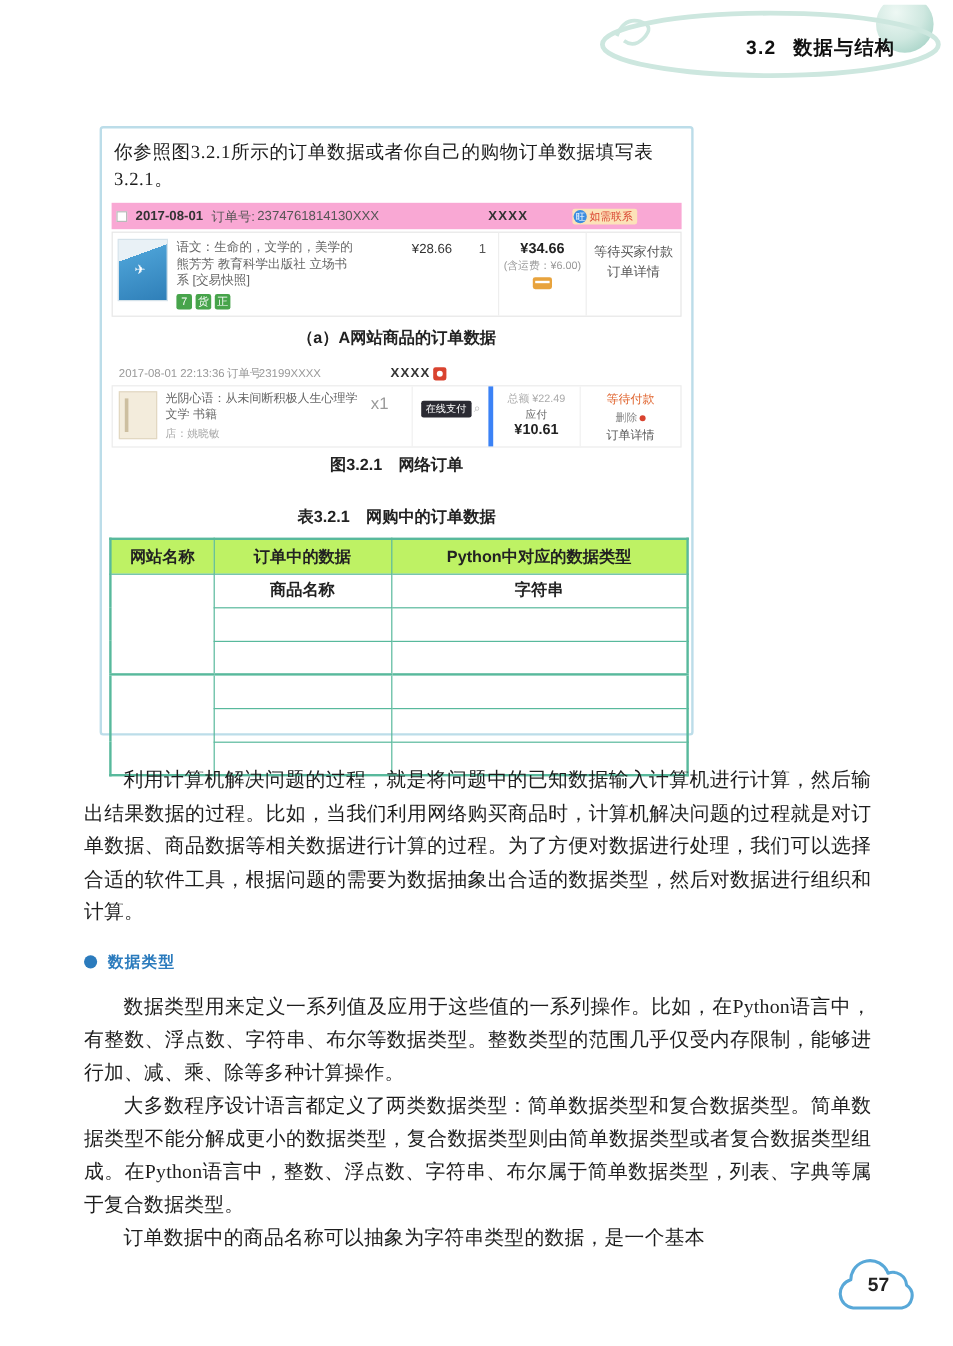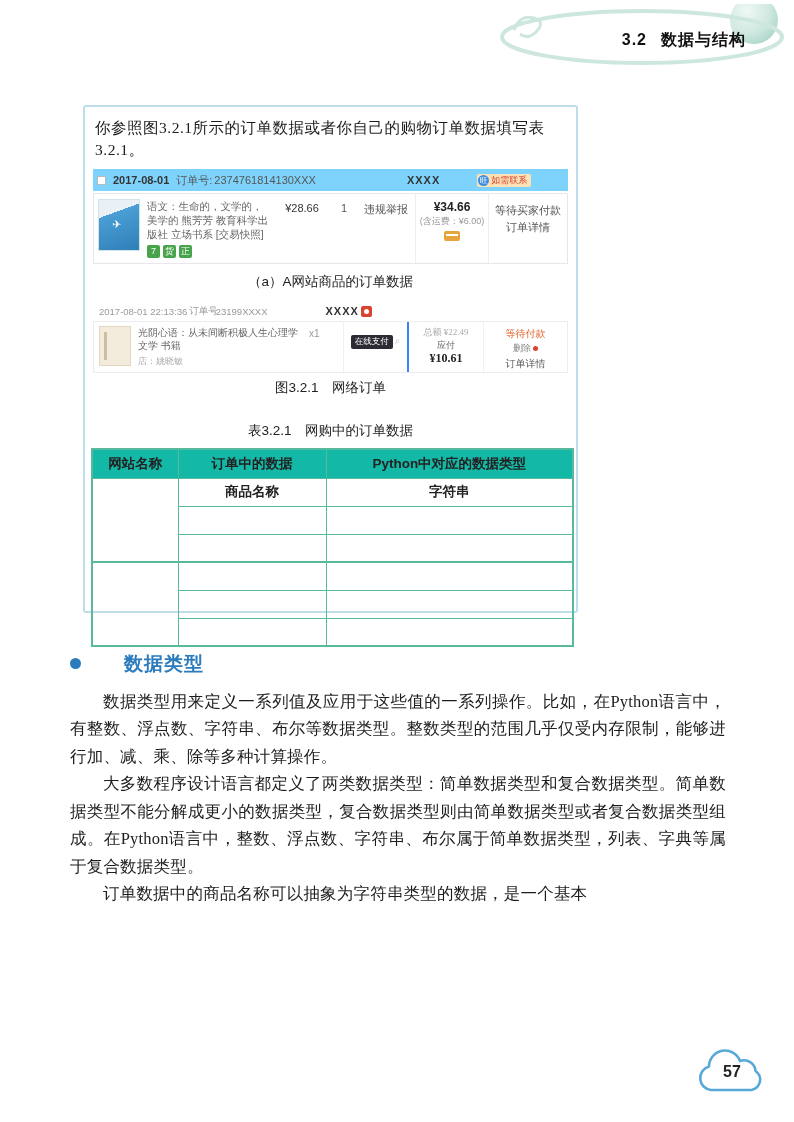--- a/index.html
+++ b/index.html
@@ -12,21 +12,21 @@
   .hdr-title { position:absolute; top:30px; right:48px; font-family:"Liberation Sans","DejaVu Sans",sans-serif; font-weight:bold; font-size:16px; color:#111; letter-spacing:1px; }
   .hdr-title .num { margin-right:14px; }
 
   
   .abox { position:absolute; left:83px; top:105px; width:495px; height:508px; border:2px solid #bcdde9; border-radius:3px; background:#fff; padding:8px 6px 6px 6px; }
   .abox .instruction { font-size:15.5px; line-height:22px; padding:2px 2px 8px 4px; letter-spacing:0.5px; }
 
   .shot { font-family:"Liberation Sans","DejaVu Sans",sans-serif; margin:0 2px; }
 
   
-  .sa-head { display:flex; align-items:center; height:22px; background:#7dd3fc; font-size:11px; color:#555; gap:7px; padding:0 4px; }
+  .sa-head { display:flex; align-items:center; height:22px; background:#f9a8d4; font-size:11px; color:#555; gap:7px; padding:0 4px; }
   .sa-head .chk { width:9px; height:9px; border:1px solid #b9b9b9; background:#fff; display:inline-block; }
   .sa-head .d { font-weight:bold; color:#333; }
   .sa-head .shopx { margin-left:84px; font-weight:bold; color:#333; letter-spacing:1px; }
   .badge-contact { margin-left:30px; display:inline-flex; align-items:center; gap:2px; background:#fce2b8; border-radius:2px; padding:0 4px 0 1px; height:13px; }
   .badge-contact .ww { width:11px; height:11px; border-radius:50%; background:#3c8de0; color:#fff; font-size:8px; line-height:11px; text-align:center; }
   .badge-contact .tx { color:#d9432f; font-size:9px; }
 
   .sa-row { display:flex; border:1px solid #e7e7e7; margin-top:2px; min-height:62px; }
   .sa-item { flex:1 1 auto; display:flex; padding:5px 4px; gap:7px; }
   .cover-a { width:42px; height:52px; background:linear-gradient(160deg,#e9f1f6 0%,#e9f1f6 28%,#4a9fd4 28%,#2f7fb8 100%); border:1px solid #d4e2ea; position:relative; flex:0 0 auto; }
@@ -50,51 +50,51 @@
   .sb-head .shopx { margin-left:56px; font-weight:bold; font-size:11px; color:#333; letter-spacing:1px; }
   .joy { width:11px; height:11px; background:#d9432f; border-radius:2px; position:relative; }
   .joy:after { content:""; position:absolute; left:3px; top:3px; width:5px; height:5px; border-radius:50%; background:#fff; }
 
   .sb-row { display:flex; border:1px solid #ececec; min-height:48px; }
   .sb-item { flex:1 1 auto; display:flex; gap:7px; padding:4px 5px; }
   .cover-b { width:32px; height:40px; background:#f3ecdc; border:1px solid #e2d8c2; flex:0 0 auto; position:relative; }
   .cover-b:after { content:""; position:absolute; left:4px; top:5px; width:3px; height:28px; background:#cdbfa0; }
   .sb-info { font-size:10px; color:#666; line-height:13px; }
   .sb-sub { color:#aaa; font-size:9px; margin-top:3px; }
-  .sb-qty { flex:0 0 34px; font-size:10px; color:#999; padding-top:6px; }
+  .sb-qty { flex:0 0 34px; font-size:14px; color:#999; padding-top:6px; }
   .sb-pay { flex:0 0 64px; border-left:1px solid #f0f0f0; padding-top:8px; text-align:center; }
   .paytag { display:inline-block; background:#2b2b33; color:#fff; font-size:8.5px; padding:1px 4px; border-radius:2px; }
   .sb-pay .per { color:#bbb; font-size:10px; margin-left:2px; }
-  .sb-amount { flex:0 0 76px; border-left:2px solid #3b82f6; text-align:center; padding-top:4px; font-size:9px; color:#aaa; line-height:13px;font-family:Liberation Serif, serif; }
+  .sb-amount { flex:0 0 76px; border-left:4px solid #3b82f6; text-align:center; padding-top:4px; font-size:9px; color:#aaa; line-height:13px; }
   .sb-amount .due { font-weight:bold; font-size:12px; color:#222; }
   .sb-ops { flex:0 0 84px; border-left:1px solid #f0f0f0; text-align:center; padding-top:4px; font-size:10px; line-height:15px; color:#555; }
   .sb-ops .wait { color:#e0642e; }
   .sb-ops .del-line { color:#888; font-size:9px; }
   .dot-r { display:inline-block; width:5px; height:5px; background:#d9432f; border-radius:50%; margin-left:2px; vertical-align:middle; }
 
-  .cap { text-align:center; font-family:"Liberation Sans","DejaVu Sans",sans-serif; font-weight:normal; font-size:13.5px; color:#222; margin-top:9px; }
+  .cap { text-align:center; font-family:"Liberation Sans","DejaVu Sans",sans-serif; font-weight:bold; font-size:13.5px; color:#222; margin-top:9px; }
   .figcap { margin-top:6px; }
   .tabcap { margin-top:25px; margin-bottom:8px; }
 
   
   table.fill { border-collapse:collapse; width:483px; margin:0 auto; font-family:"Liberation Sans","DejaVu Sans",sans-serif; }
   table.fill th, table.fill td { border:1px solid #58b99c; font-size:13.5px; text-align:center; height:28px; font-weight:bold; color:#222; }
   table.fill { border:2px solid #58b99c; }
-  table.fill thead th { background:#14b8a6; height:29px; }
+  table.fill thead th { background:#bef264; height:29px; }
   table.fill .c1 { width:86px; }
   table.fill .c2 { width:148px; }
   table.fill td.val { font-weight:bold; }
   tr.group-start td { border-top:2px solid #58b99c; }
 
   
   .bodytext { position:absolute; left:70px; top:636px; width:656px; font-size:16.5px; line-height:27.5px; text-align:justify; color:#1d1d1d; letter-spacing:0.2px; }
   .bodytext p { text-indent:2em; }
   .sec-head { display:flex; align-items:center; gap:9px; margin:14px 0 10px 0; font-family:"Liberation Sans","DejaVu Sans",sans-serif; }
   .sec-head .bullet { width:11px; height:11px; border-radius:50%; background:#2b7bbd; }
-  .sec-head .txt { color:#2b7bbd; font-size:19px; font-weight:bold; letter-spacing:1px; text-indent:0;margin-left:34px; }
+  .sec-head .txt { color:#2b7bbd; font-size:13px; font-weight:bold; letter-spacing:1px; text-indent:0; }
 
   
   .cloud { position:absolute; right:24px; bottom:20px; width:76px; height:58px; }
   .cloud .num { position:absolute; left:0; right:0; top:19px; text-align:center; font-family:"Liberation Sans","DejaVu Sans",sans-serif; font-size:16px; font-weight:bold; color:#222; }
 </style>
 </head>
 <body>
 
 <div class="hdr">
   <svg width="300" height="66" viewBox="0 0 300 66">
@@ -136,21 +136,20 @@
           <div class="sa-info" style="max-width:150px;">语文：生命的，文学的，美学的 熊芳芳 教育科学出版社 立场书系 [交易快照]</div>
           <div class="sa-badges">
             <span class="gb">7</span>
             <span class="gb">货</span>
             <span class="gb">正</span>
           </div>
         </div>
       </div>
       <div class="sa-col sa-price">¥28.66</div>
       <div class="sa-col sa-qty">1</div>
-      <div class="sa-col sa-report">违规举报</div>
       <div class="sa-col sa-total">
         <div class="t">¥34.66</div>
         <div class="s">(含运费：¥6.00)</div>
         <span class="card-ic"></span>
       </div>
       <div class="sa-col sa-status">
         <div>等待买家付款</div>
         <div>订单详情</div>
       </div>
     </div>
@@ -227,20 +226,21 @@
         </tr>
       <tr>
           <td></td>
           <td></td>
         </tr>
     </tbody>
   </table>
 </div>
 
 <div class="bodytext">
+  <p>利用计算机解决问题的过程，就是将问题中的已知数据输入计算机进行计算，然后输出结果数据的过程。比如，当我们利用网络购买商品时，计算机解决问题的过程就是对订单数据、商品数据等相关数据进行计算的过程。为了方便对数据进行处理，我们可以选择合适的软件工具，根据问题的需要为数据抽象出合适的数据类型，然后对数据进行组织和计算。</p>
   <div class="sec-head">
     <span class="bullet"></span>
     <span class="txt">数据类型</span>
   </div>
   <p>数据类型用来定义一系列值及应用于这些值的一系列操作。比如，在Python语言中，有整数、浮点数、字符串、布尔等数据类型。整数类型的范围几乎仅受内存限制，能够进行加、减、乘、除等多种计算操作。</p>
   <p>大多数程序设计语言都定义了两类数据类型：简单数据类型和复合数据类型。简单数据类型不能分解成更小的数据类型，复合数据类型则由简单数据类型或者复合数据类型组成。在Python语言中，整数、浮点数、字符串、布尔属于简单数据类型，列表、字典等属于复合数据类型。</p>
   <p>订单数据中的商品名称可以抽象为字符串类型的数据，是一个基本</p>
 </div>
 
 <div class="cloud">

